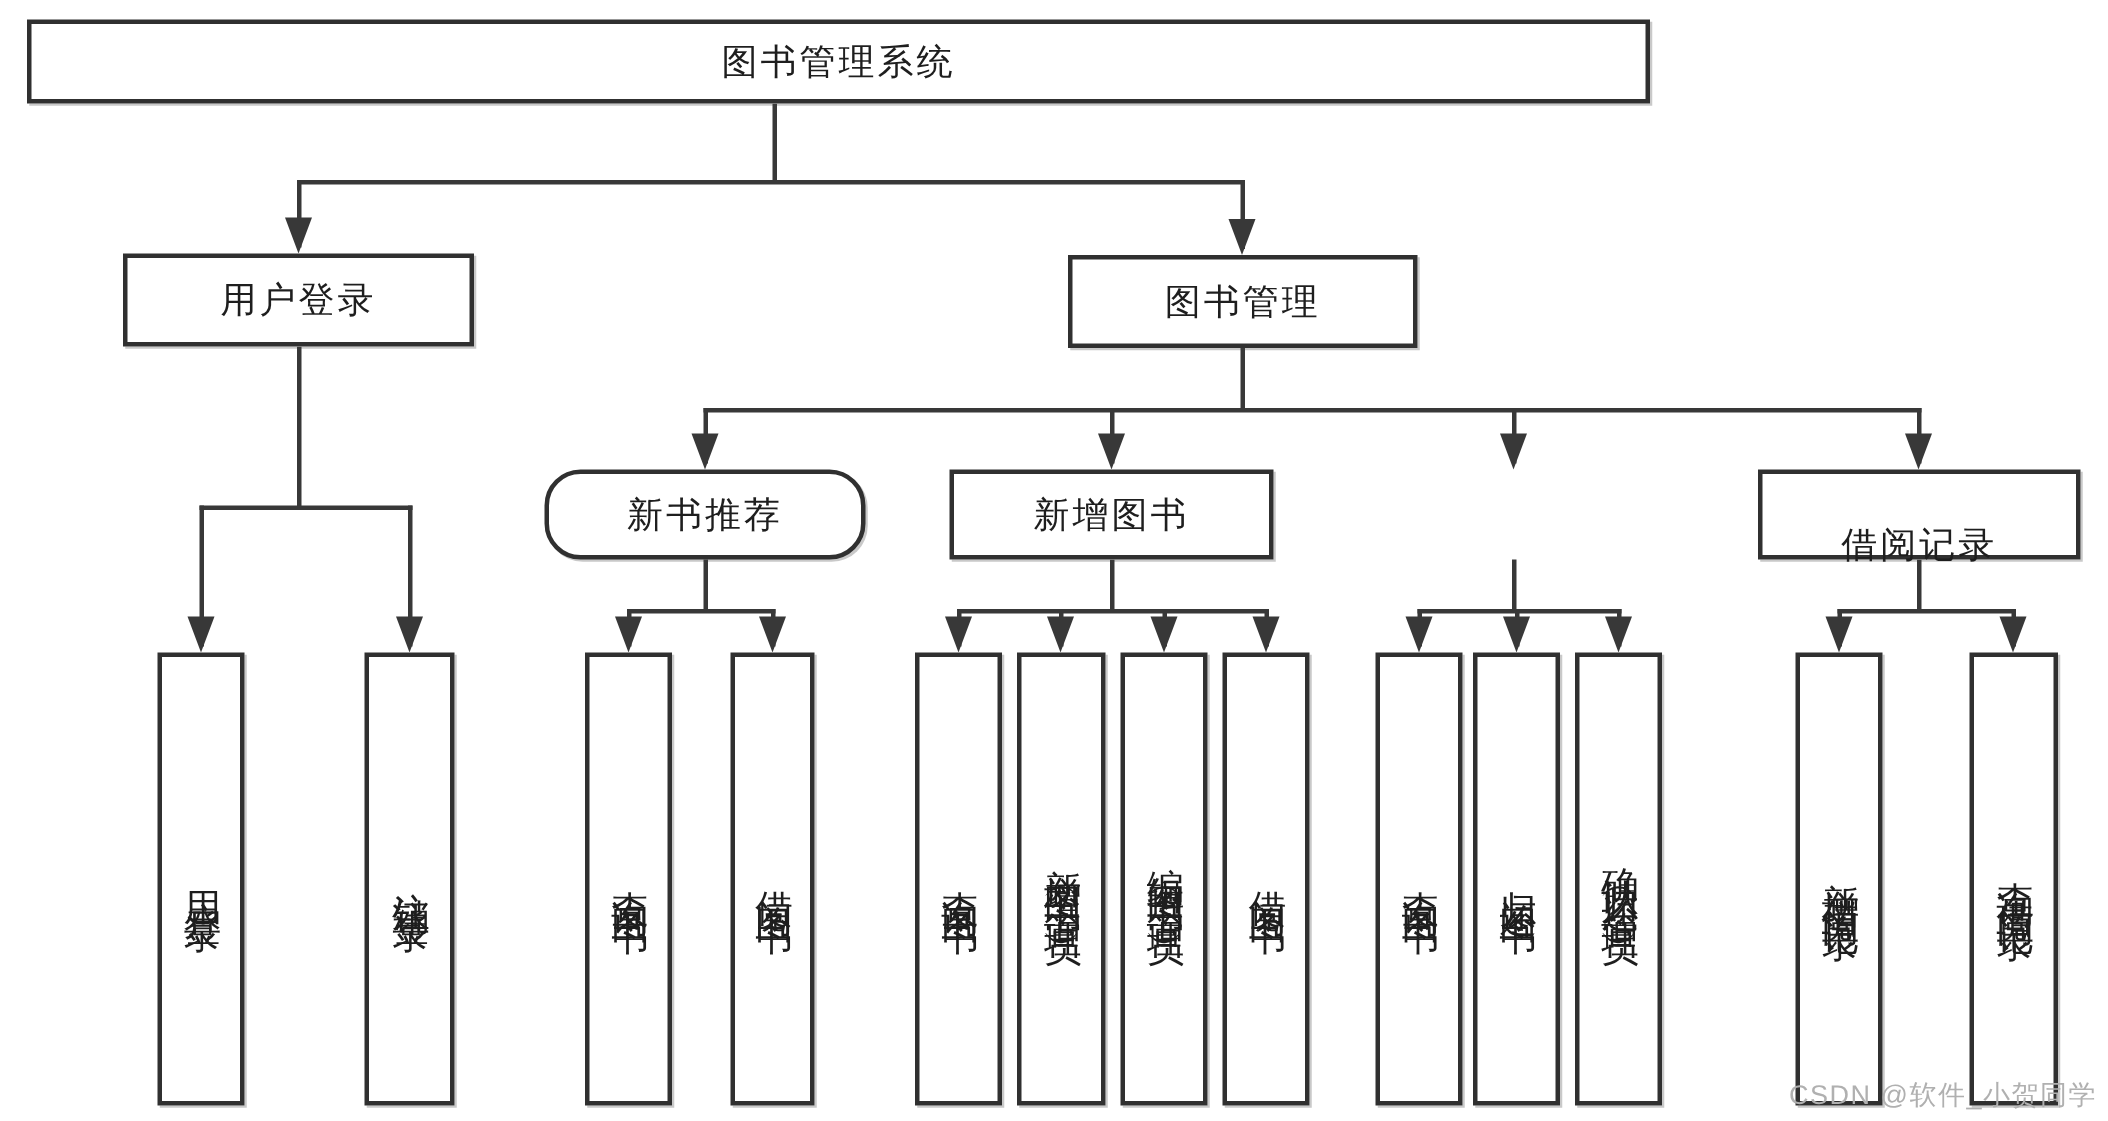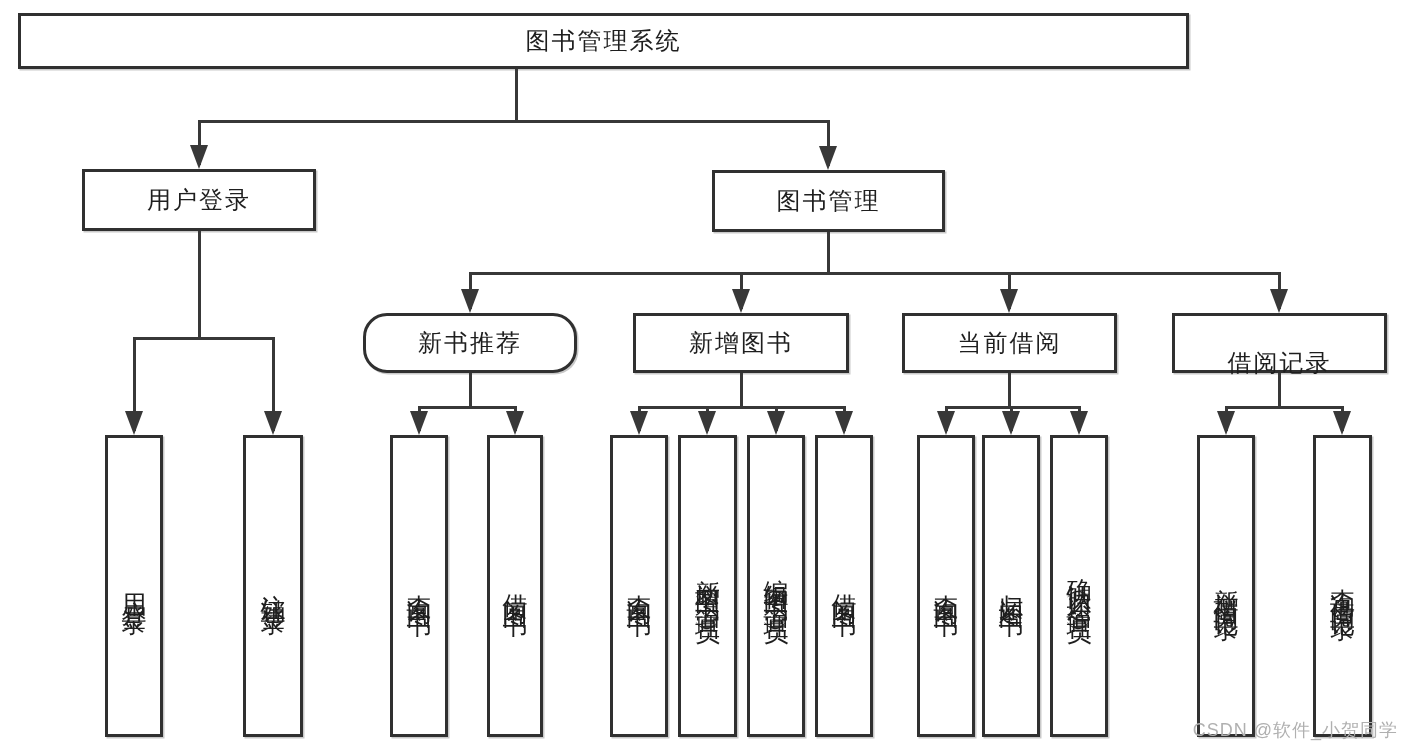--- a/index.html
+++ b/index.html
@@ -115,37 +115,34 @@
     <div class="cline" style="left: 944.5px; top: 406px; width: 3px; height: 25px; background: rgb(56, 56, 56);"></div>
     <div class="arrowhead" style="left: 937px; top: 411px; border-top-color: rgb(56, 56, 56);"></div>
     <div class="cline" style="left: 1009.5px; top: 406px; width: 3px; height: 25px; background: rgb(56, 56, 56);"></div>
     <div class="arrowhead" style="left: 1002px; top: 411px; border-top-color: rgb(56, 56, 56);"></div>
     <div class="cline" style="left: 1077.5px; top: 406px; width: 3px; height: 25px; background: rgb(56, 56, 56);"></div>
     <div class="arrowhead" style="left: 1070px; top: 411px; border-top-color: rgb(56, 56, 56);"></div>
     <div class="cline" style="left: 1224.5px; top: 406px; width: 3px; height: 25px; background: rgb(56, 56, 56);"></div>
     <div class="arrowhead" style="left: 1217px; top: 411px; border-top-color: rgb(56, 56, 56);"></div>
     <div class="cline" style="left: 1340.5px; top: 406px; width: 3px; height: 25px; background: rgb(56, 56, 56);"></div>
     <div class="arrowhead" style="left: 1333px; top: 411px; border-top-color: rgb(56, 56, 56);"></div>
-    <div class="node h" style="left: 18px; top: 13px; width: 1171px; height: 56px; border-color: rgb(48, 48, 48); font-family: Liberation Serif, serif;">
+    <div class="node h" style="left: 18px; top: 13px; width: 1082px; height: 56px; border-color: rgb(48, 48, 48); font-family: Liberation Serif, serif;">
       <span class="label" style="color: rgb(30, 30, 30);">图书管理系统</span>
     </div>
     <div class="node h" style="left: 82px; top: 169px; width: 234px; height: 62px; border-color: rgb(48, 48, 48);">
       <span class="label" style="color: rgb(30, 30, 30);">用户登录</span>
     </div>
     <div class="node h" style="left: 712px; top: 170px; width: 233px; height: 62px; border-color: rgb(48, 48, 48);">
       <span class="label" style="color: rgb(30, 30, 30);">图书管理</span>
     </div>
     <div class="node h" style="left: 363px; top: 313px; width: 214px; height: 60px; border-color: rgb(48, 48, 48); border-radius: 24px;">
       <span class="label" style="color: rgb(30, 30, 30);">新书推荐</span>
     </div>
     <div class="node h" style="left: 633px; top: 313px; width: 216px; height: 60px; border-color: rgb(48, 48, 48);">
       <span class="label" style="color: rgb(30, 30, 30);">新增图书</span>
-    </div>
-    <div class="node h" style="left: 902px; top: 313px; width: 215px; height: 60px; border-color: rgb(48, 48, 48);">
-      <span class="label" style="color: rgb(30, 30, 30);">当前借阅</span>
     </div>
     <div class="node h" style="left: 1172px; top: 313px; width: 215px; height: 60px; border-color: rgb(48, 48, 48);">
       <span class="label" style="color: rgb(30, 30, 30); margin-top: 40px;">借阅记录</span>
     </div>
     <div class="node v" style="left: 105px; top: 435px; width: 58px; height: 302px; border-color: rgb(48, 48, 48);">
       <span class="label" style="color: rgb(30, 30, 30);">用户登录</span>
     </div>
     <div class="node v" style="left: 243px; top: 435px; width: 60px; height: 302px; border-color: rgb(48, 48, 48);">
       <span class="label" style="color: rgb(30, 30, 30);">注销登录</span>
     </div>

